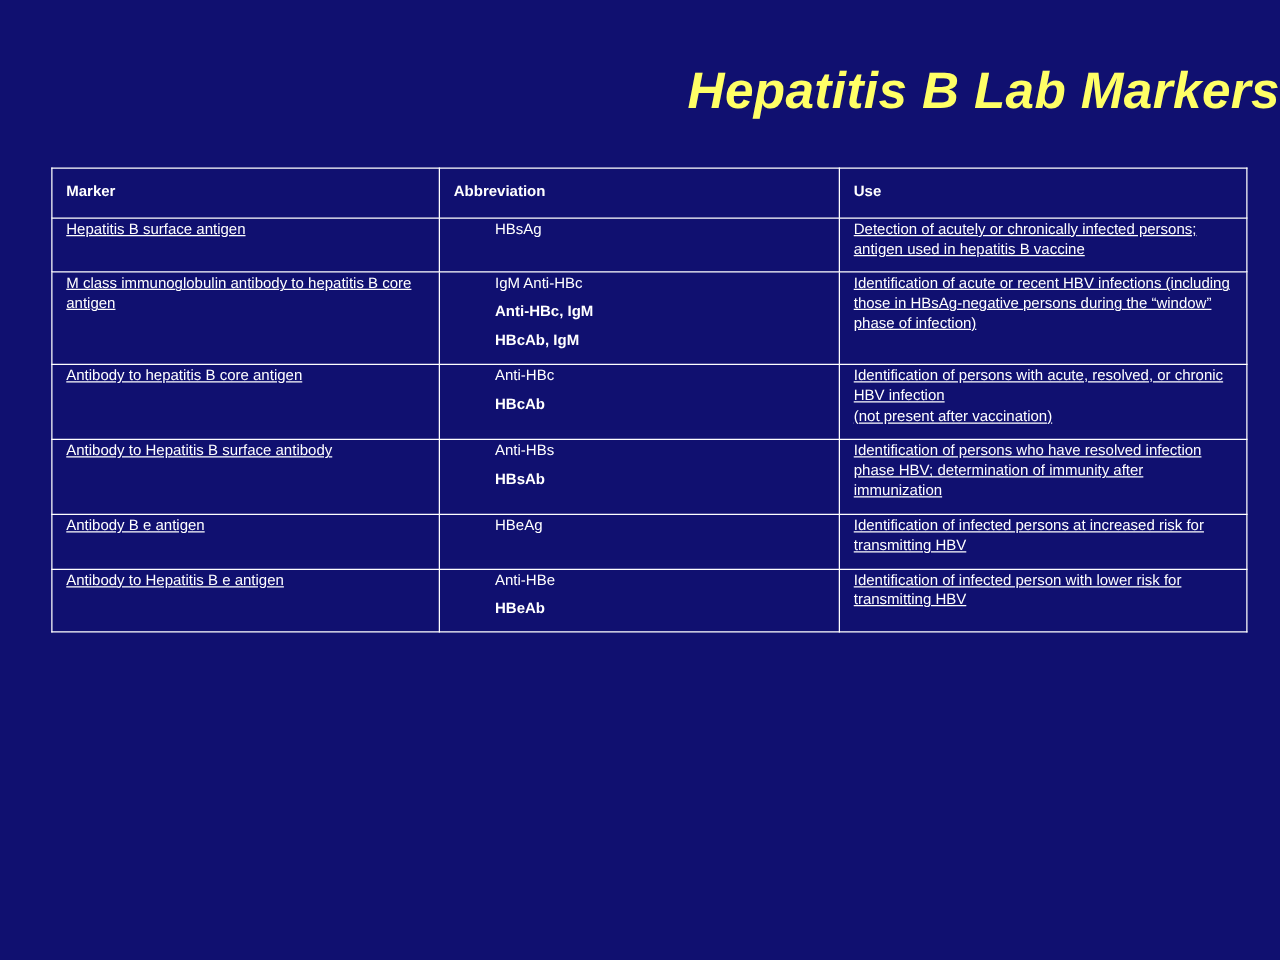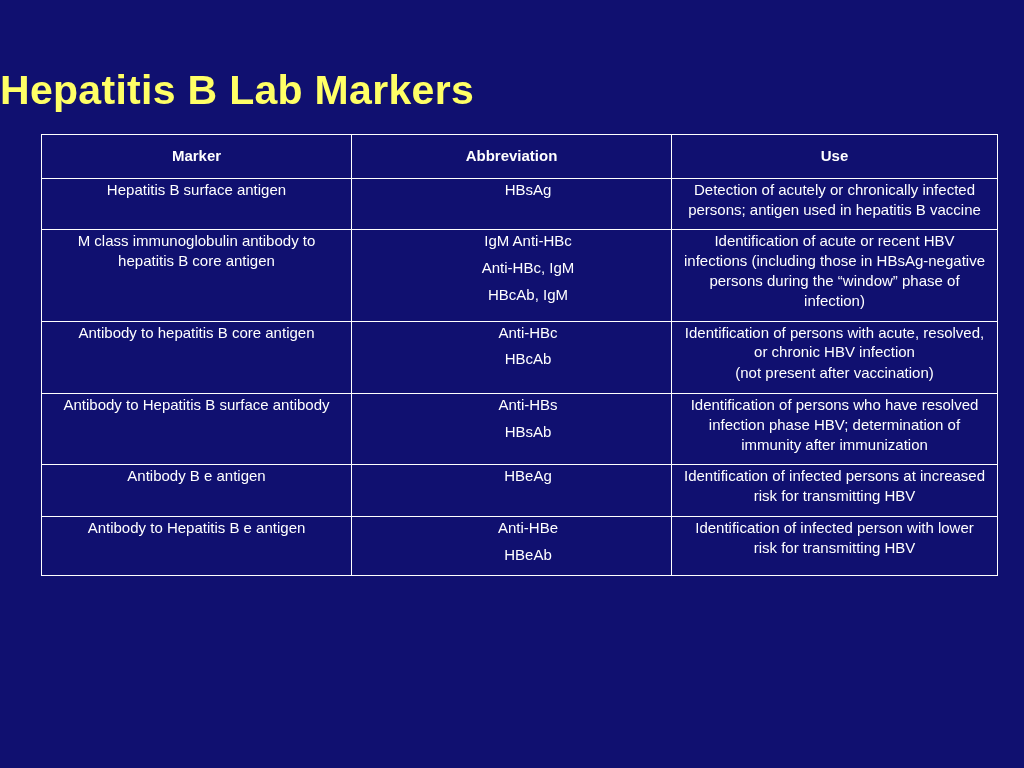--- a/index.html
+++ b/index.html
@@ -14,68 +14,71 @@
     overflow: hidden;
   }
   .slide {
     position: relative;
     width: 1024px;
     height: 768px;
     background: #101070;
     box-sizing: border-box;
   }
   .slide-title {
-    text-align: left;
+    text-align: right;
     color: #ffff66;
     font-size: 41px;
     font-weight: bold;
-    padding-top: 68px;
+    padding-top: 50px;
     letter-spacing: 0.3px;
     line-height: 1.1;
+    font-style: italic;
   }
   .table-wrap {
     position: absolute;
     left: 41px;
     top: 134px;
     width: 956px;
   }
   table.markers {
     border-collapse: collapse;
     width: 956px;
     table-layout: fixed;
     background: transparent;
   }
   table.markers th,
   table.markers td {
     border: 1px solid #ffffff;
     color: #ffffff;
-    font-size: 15px;
+    font-size: 12px;
     line-height: 1.32;
-    text-align: center;
+    text-align: left;
     vertical-align: top;
     padding: 1px 11px 10px 11px;
     box-sizing: border-box;
   }
   table.markers th {
     font-weight: bold;
     padding-top: 11px;
     padding-bottom: 12px;
   }
   col.c1 { width: 310px; }
   col.c2 { width: 320px; }
   col.c3 { width: 326px; }
   .cell-line {
     display: block;
     margin-left: 33px;
   }
   .cell-line + .cell-line {
     margin-top: 7px;
+    font-weight: bold;
   }
   .para {
     display: block;
+    text-decoration: underline;
   }
   .para + .para {
     margin-top: 1px;
   }
 </style>
 </head>
 <body>
 
 <div class="slide">
 

